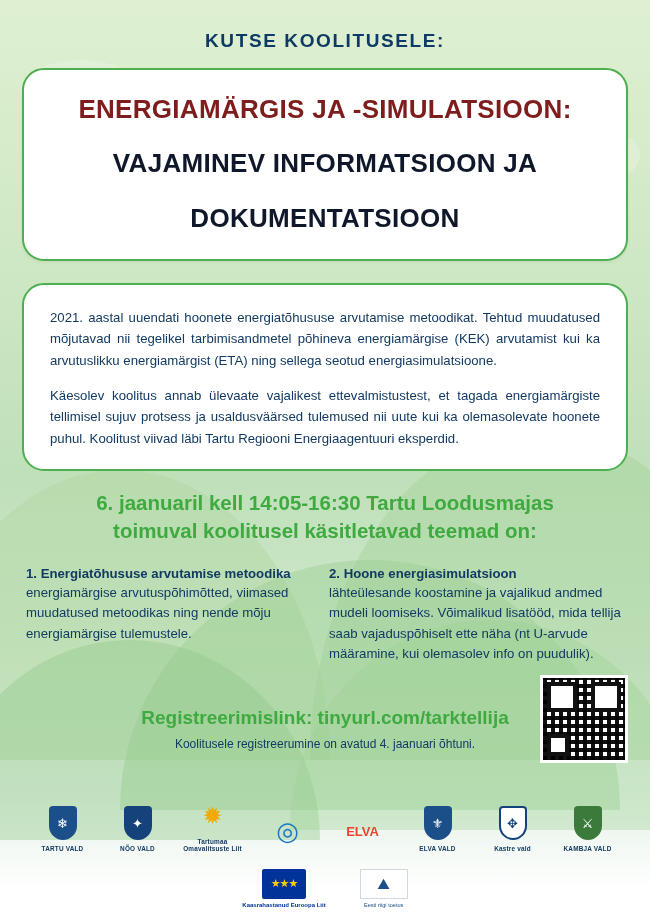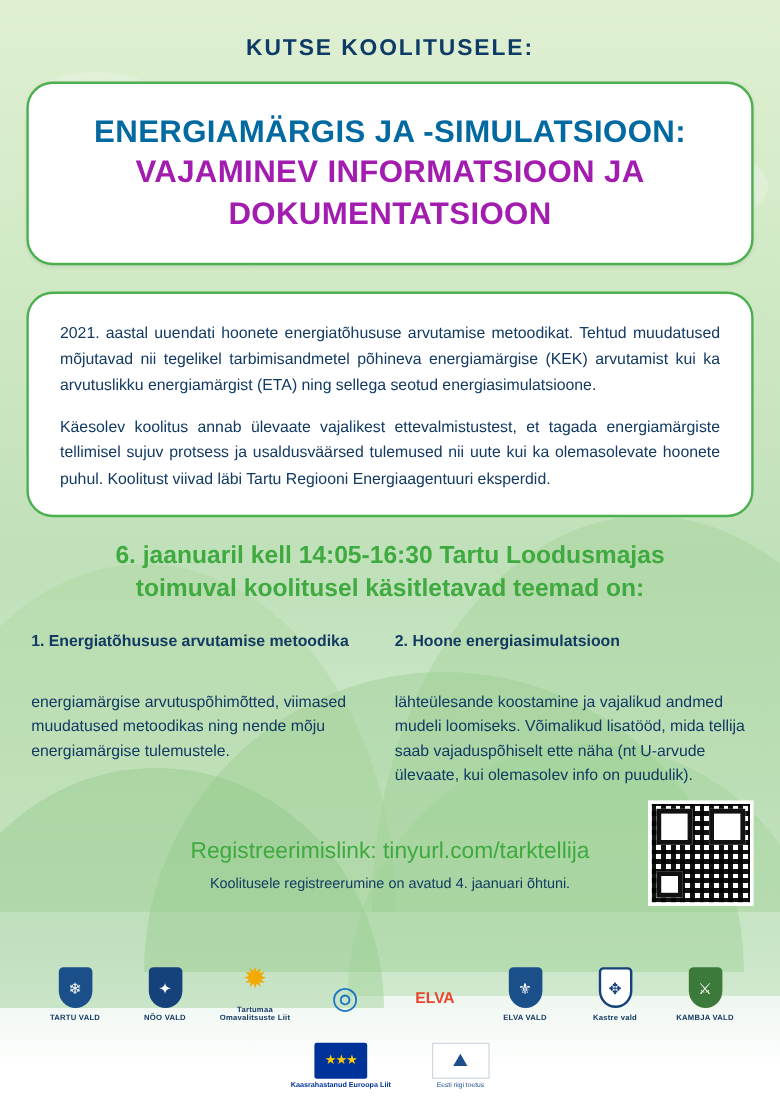--- a/index.html
+++ b/index.html
@@ -49,27 +49,27 @@
     background: #ffffff;
     border: 2px solid #4caf50;
     border-radius: 22px;
     box-shadow: 0 1px 3px rgba(0,0,0,.08);
   }
   .title-card {
     padding: 22px 24px 24px 24px;
     text-align: center;
   }
   .title-line {
-    color: #0369a1;
+    color: #7f1d1d;
     font-size: 26px;
     font-weight: bold;
     line-height: 1.32;
     letter-spacing: .3px;
   }
-  .title-line.sub { color: #a21caf; }
+  .title-line.sub { color: #0f172a; margin-top: 20px; }
 
   .body-card {
     margin: 22px 22px 0 22px;
     background: #ffffff;
     border: 2px solid #4caf50;
     border-radius: 22px;
     padding: 22px 26px 20px 26px;
   }
   .para {
     color: #123a63;
@@ -98,33 +98,32 @@
   .col-head {
     color: #123a63;
     font-weight: bold;
     font-size: 13.2px;
     line-height: 1.45;
   }
   .col-body {
     color: #123a63;
     font-size: 13.2px;
     line-height: 1.55;
-    margin-top: 32px;
   }
 
   .reg-wrap {
     margin-top: 28px;
     position: relative;
     height: 96px;
   }
   .reg-link {
     text-align: center;
     color: #3faa3f;
     font-size: 19px;
-    font-weight: normal;
+    font-weight: bold;
     padding: 14px 70px 0 70px;
   }
   .reg-note {
     text-align: center;
     color: #123a63;
     font-size: 12px;
     margin-top: 8px;
     padding: 0 70px;
   }
   .qr {
@@ -236,21 +235,21 @@
       <div>toimuval koolitusel käsitletavad teemad on:</div>
     </div>
 
     <div class="cols">
       <div class="col">
         <div class="col-head">1. Energiatõhususe arvutamise metoodika</div>
         <div class="col-body">energiamärgise arvutuspõhimõtted, viimased muudatused metoodikas ning nende mõju energiamärgise tulemustele.</div>
       </div>
       <div class="col">
         <div class="col-head">2. Hoone energiasimulatsioon</div>
-        <div class="col-body">lähteülesande koostamine ja vajalikud andmed mudeli loomiseks. Võimalikud lisatööd, mida tellija saab vajaduspõhiselt ette näha (nt U-arvude ülevaate, kui olemasolev info on puudulik).</div>
+        <div class="col-body">lähteülesande koostamine ja vajalikud andmed mudeli loomiseks. Võimalikud lisatööd, mida tellija saab vajaduspõhiselt ette näha (nt U-arvude määramine, kui olemasolev info on puudulik).</div>
       </div>
     </div>
 
     <div class="reg-wrap">
       <div class="qr">
           <span class="qr-b"></span>
         </div>
       <div class="reg-link">Registreerimislink: tinyurl.com/tarktellija</div>
       <div class="reg-note">Koolitusele registreerumine on avatud 4. jaanuari õhtuni.</div>
     </div>

